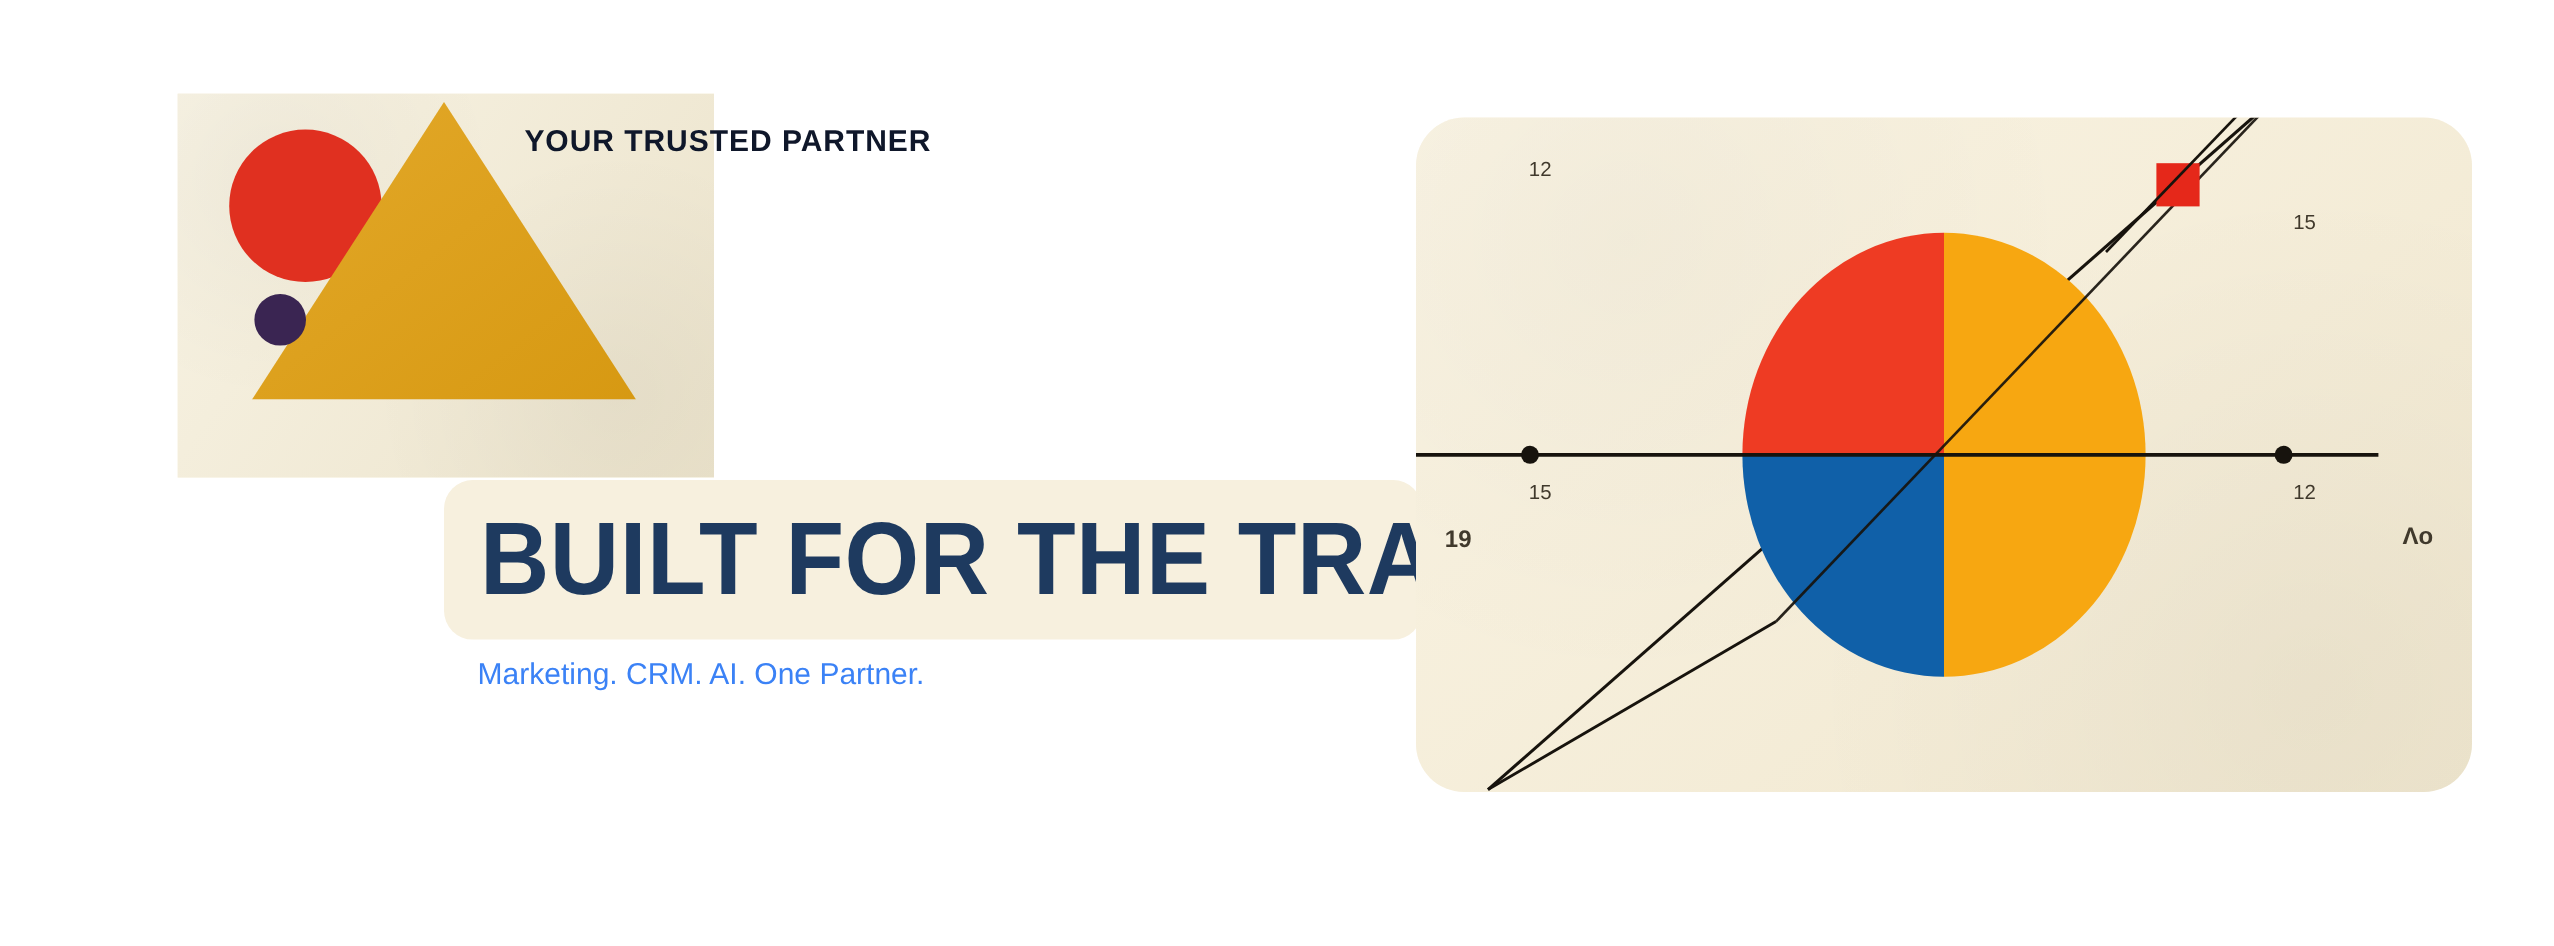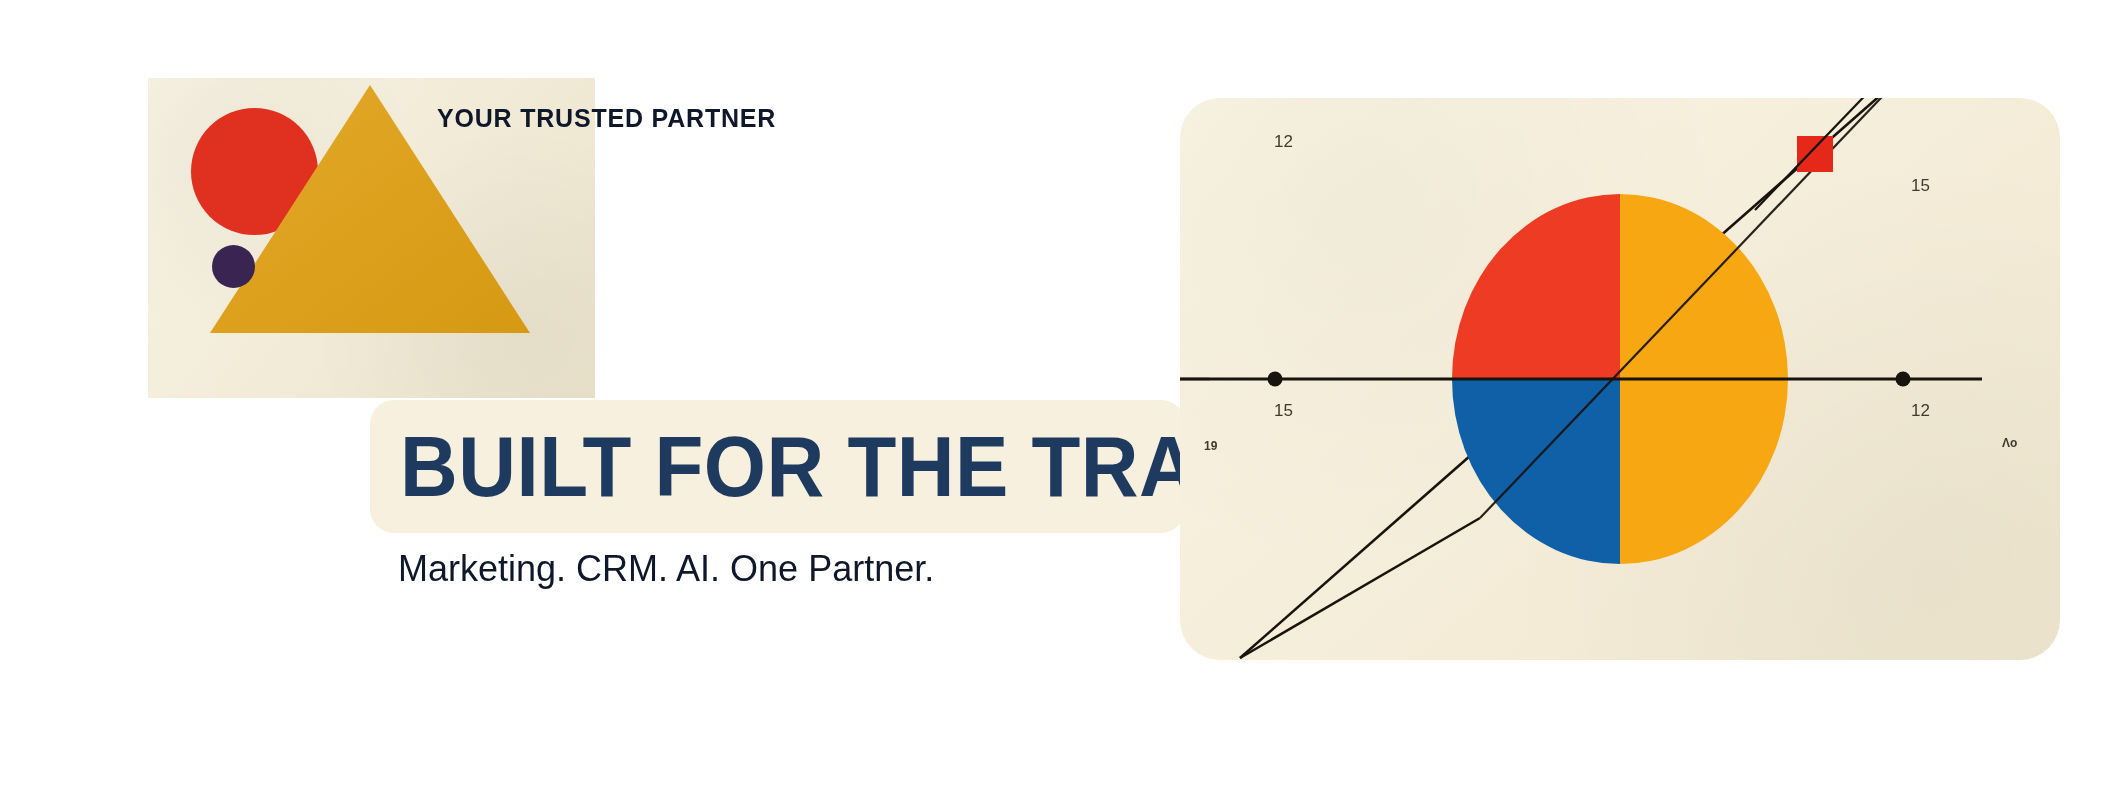--- a/index.html
+++ b/index.html
@@ -52,21 +52,21 @@
     position:absolute; left:400px; top:414px;
     font-size:86px; line-height:104px; font-weight:700;
     letter-spacing:.5px;
     color:#1e3a5f; white-space:nowrap;
     transform:scaleX(.93); transform-origin:left center;
   }
 
   
   .subtitle {
     position:absolute; left:398px; top:548px;
-    font-size:36px; font-weight:400; color:#0f172a; white-space:nowrap;
+    font-size:25px; font-weight:400; color:#3b82f6; white-space:nowrap;
   }
 
   
   .right-card {
     position:absolute; left:1180px; top:98px; width:880px; height:562px;
     background:#f8f0da; border-radius:40px; overflow:hidden;
   }
   .right-card .grain {
     position:absolute; inset:0;
     background:
@@ -76,21 +76,21 @@
     pointer-events:none;
   }
   .rc-svg { position:absolute; inset:0; width:880px; height:562px; }
   .tick {
     position:absolute; font-size:17px; font-weight:400; color:#40392c;
   }
   .tick-tl { left:94px; top:34px; }
   .tick-tr { left:731px; top:34px;margin-top:44px; }
   .tick-bl { left:94px; top:303px; }
   .tick-br { left:731px; top:303px; }
-  .corner-mark { position:absolute; font-size:12px; font-weight:600; color:#40392c; }
+  .corner-mark { position:absolute; font-size:20px; font-weight:600; color:#40392c; }
   .corner-bl { left:24px; top:341px; }
   .corner-br { left:822px; top:338px; }
 
   
   .axis-layer { position:absolute; left:1180px; top:98px; width:950px; height:562px; pointer-events:none; }
 </style>
 </head>
 <body>
 
 <div id="stage">

